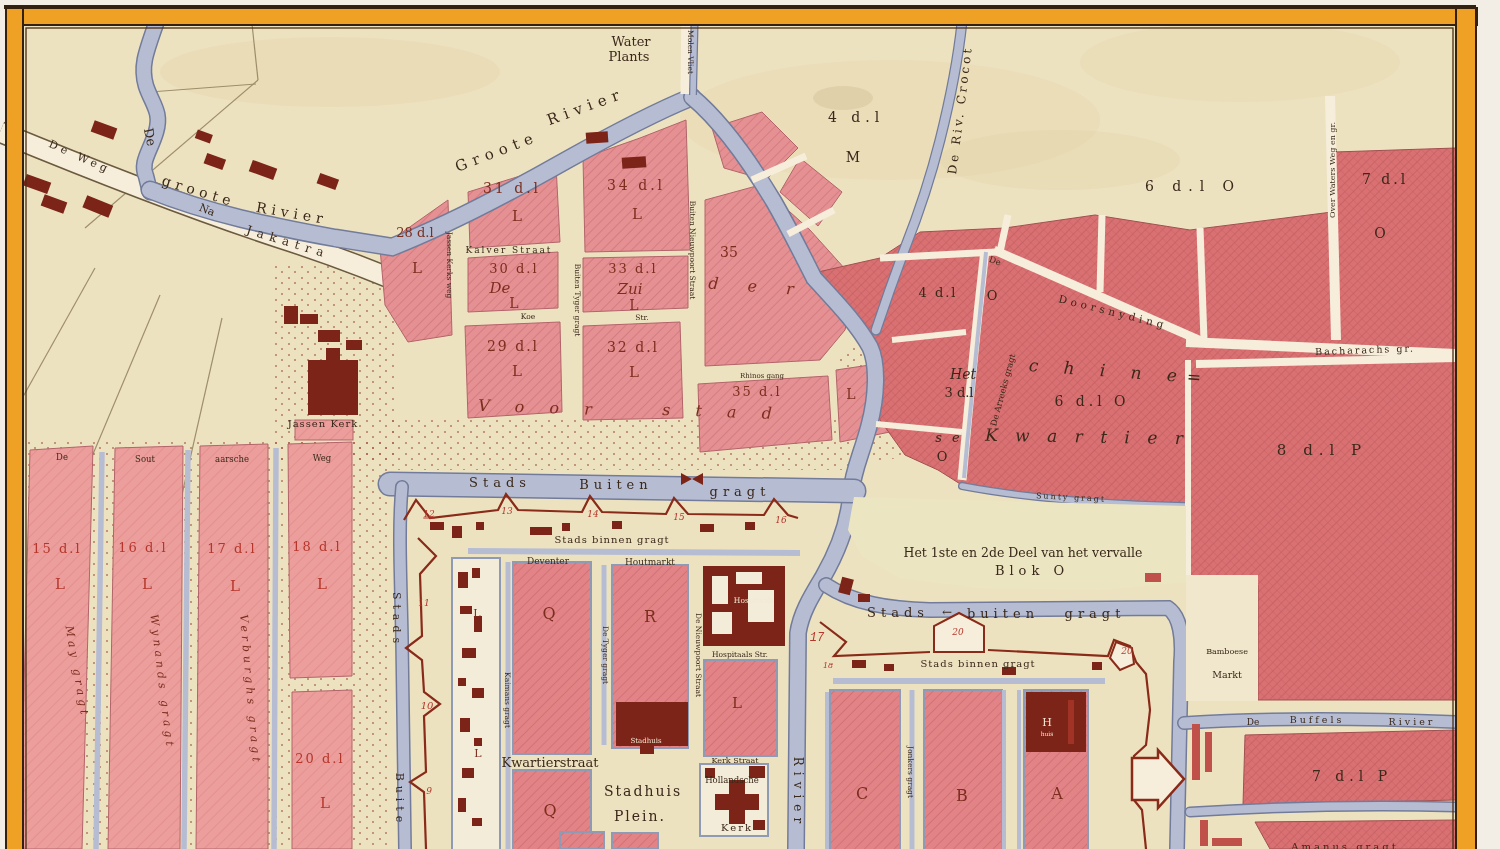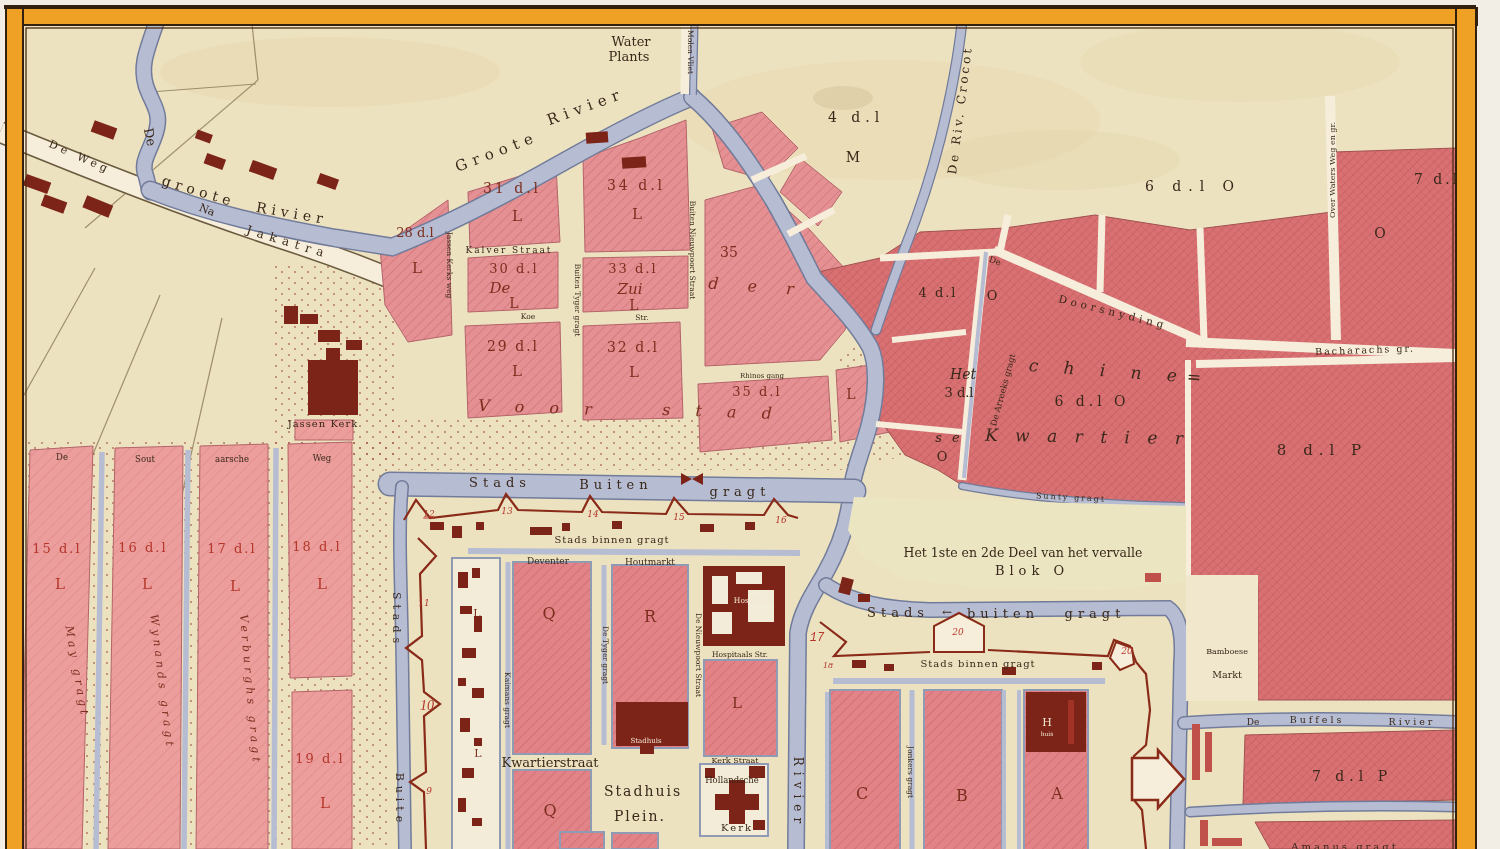--- a/index.html
+++ b/index.html
@@ -292,21 +292,21 @@
       <span class="lbl dks" style="left: 150px; top: 137px; font-size: 13px; transform: translate(-50%, -50%) rotate(78deg);">De</span>
       <span class="lbl dks" style="left: 199px; top: 191px; font-size: 14px; letter-spacing: 5px; transform: translate(-50%, -50%) rotate(17deg);">groote</span>
       <span class="lbl dks" style="left: 292px; top: 213px; font-size: 14px; letter-spacing: 5px; transform: translate(-50%, -50%) rotate(10deg);">Rivier</span>
       <span class="lbl dks" style="left: 80px; top: 157px; font-size: 11px; letter-spacing: 4px; transform: translate(-50%, -50%) rotate(24deg);">De Weg</span>
       <span class="lbl dks" style="left: 207px; top: 210px; font-size: 11px; transform: translate(-50%, -50%) rotate(22deg);">Na</span>
       <span class="lbl dks" style="left: 288px; top: 242px; font-size: 12px; letter-spacing: 6px; transform: translate(-50%, -50%) rotate(17deg);">Jakatra</span>
       <span class="lbl dks" style="left: 960px; top: 110px; font-size: 12px; letter-spacing: 3px; transform: translate(-50%, -50%) rotate(-83deg);">De Riv. Crocot</span>
       <span class="lbl dk" style="left: 856px; top: 117px; font-size: 14px; letter-spacing: 5px; transform: translate(-50%, -50%) rotate(0deg);">4 d.l</span>
       <span class="lbl dk" style="left: 853px; top: 157px; font-size: 14px; transform: translate(-50%, -50%) rotate(0deg);">M</span>
       <span class="lbl dk" style="left: 1193px; top: 186px; font-size: 14px; letter-spacing: 7px; transform: translate(-50%, -50%) rotate(0deg);">6 d.l O</span>
-      <span class="lbl dk" style="left: 1437px; top: 179px; font-size: 14px; letter-spacing: 3px; transform: translate(-50%, -50%) rotate(0deg);">7 d.l</span>
+      <span class="lbl dk" style="left: 1385px; top: 179px; font-size: 14px; letter-spacing: 3px; transform: translate(-50%, -50%) rotate(0deg);">7 d.l</span>
       <span class="lbl dk" style="left: 1380px; top: 233px; font-size: 14px; transform: translate(-50%, -50%) rotate(0deg);">O</span>
       <span class="lbl dk" style="left: 1333px; top: 170px; font-size: 8px; transform: translate(-50%, -50%) rotate(-90deg);">Over Waters Weg en gr.</span>
       <span class="lbl dks" style="left: 1365px; top: 350px; font-size: 9.5px; letter-spacing: 2px; transform: translate(-50%, -50%) rotate(-2deg);">Bacharachs gr.</span>
       <span class="lbl mar" style="left: 415px; top: 232px; font-size: 13px; transform: translate(-50%, -50%) rotate(0deg);">28 d.l</span>
       <span class="lbl mar" style="left: 417px; top: 268px; font-size: 15px; transform: translate(-50%, -50%) rotate(0deg);">L</span>
       <span class="lbl dk" style="left: 449px; top: 265px; font-size: 7.5px; transform: translate(-50%, -50%) rotate(90deg);">Jassen Kerks weg</span>
       <span class="lbl mar" style="left: 512px; top: 188px; font-size: 14px; letter-spacing: 3px; transform: translate(-50%, -50%) rotate(0deg);">31 d.l</span>
       <span class="lbl mar" style="left: 517px; top: 216px; font-size: 15px; transform: translate(-50%, -50%) rotate(0deg);">L</span>
       <span class="lbl dks" style="left: 509px; top: 250px; font-size: 9px; letter-spacing: 2px; transform: translate(-50%, -50%) rotate(0deg);">Kalver Straat</span>
       <span class="lbl mar" style="left: 514px; top: 268px; font-size: 13px; letter-spacing: 2px; transform: translate(-50%, -50%) rotate(0deg);">30 d.l</span>
@@ -382,42 +382,42 @@
       <span class="lbl mar" style="left: 962px; top: 796px; font-size: 16px; transform: translate(-50%, -50%) rotate(0deg);">B</span>
       <span class="lbl mar" style="left: 1057px; top: 794px; font-size: 16px; transform: translate(-50%, -50%) rotate(0deg);">A</span>
       <span class="lbl wt" style="left: 1047px; top: 722px; font-size: 11px; transform: translate(-50%, -50%) rotate(0deg);">H</span>
       <span class="lbl wt" style="left: 1047px; top: 734px; font-size: 6px; transform: translate(-50%, -50%) rotate(0deg);">huis</span>
       <span class="lbl rdi" style="left: 429px; top: 514px; font-size: 9px; transform: translate(-50%, -50%) rotate(0deg); text-decoration: underline;">12</span>
       <span class="lbl rdi" style="left: 507px; top: 511px; font-size: 9px; transform: translate(-50%, -50%) rotate(0deg);">13</span>
       <span class="lbl rdi" style="left: 593px; top: 514px; font-size: 9px; transform: translate(-50%, -50%) rotate(0deg);">14</span>
       <span class="lbl rdi" style="left: 679px; top: 517px; font-size: 9px; transform: translate(-50%, -50%) rotate(0deg);">15</span>
       <span class="lbl rdi" style="left: 781px; top: 520px; font-size: 9px; transform: translate(-50%, -50%) rotate(0deg);">16</span>
       <span class="lbl rdi" style="left: 424px; top: 603px; font-size: 9px; transform: translate(-50%, -50%) rotate(0deg);">11</span>
-      <span class="lbl rdi" style="left: 427px; top: 706px; font-size: 14px; transform: translate(-50%, -50%) rotate(0deg); font-family: Liberation Serif, serif;">10</span>
+      <span class="lbl rdi" style="left: 427px; top: 706px; font-size: 10px; transform: translate(-50%, -50%) rotate(0deg);">10</span>
       <span class="lbl rdi" style="left: 429px; top: 791px; font-size: 9px; transform: translate(-50%, -50%) rotate(0deg);">9</span>
       <span class="lbl rdi" style="left: 817px; top: 638px; font-size: 12px; transform: translate(-50%, -50%) rotate(0deg); font-family: Liberation Mono, monospace;">17</span>
       <span class="lbl rdi" style="left: 828px; top: 666px; font-size: 8px; transform: translate(-50%, -50%) rotate(0deg);">18</span>
       <span class="lbl rdi" style="left: 958px; top: 632px; font-size: 9px; transform: translate(-50%, -50%) rotate(0deg);">20</span>
       <span class="lbl rdi" style="left: 1127px; top: 651px; font-size: 9px; transform: translate(-50%, -50%) rotate(0deg);">20</span>
       <span class="lbl dk" style="left: 62px; top: 457px; font-size: 8.5px; transform: translate(-50%, -50%) rotate(0deg);">De</span>
       <span class="lbl dk" style="left: 145px; top: 459px; font-size: 8.5px; transform: translate(-50%, -50%) rotate(0deg);">Sout</span>
       <span class="lbl dk" style="left: 232px; top: 459px; font-size: 8.5px; transform: translate(-50%, -50%) rotate(0deg);">aarsche</span>
       <span class="lbl dk" style="left: 322px; top: 458px; font-size: 8.5px; transform: translate(-50%, -50%) rotate(0deg);">Weg</span>
       <span class="lbl rd" style="left: 57px; top: 548px; font-size: 13px; letter-spacing: 2px; transform: translate(-50%, -50%) rotate(0deg);">15 d.l</span>
       <span class="lbl rd" style="left: 60px; top: 584px; font-size: 15px; transform: translate(-50%, -50%) rotate(0deg);">L</span>
       <span class="lbl mari" style="left: 77px; top: 672px; font-size: 11px; letter-spacing: 4px; transform: translate(-50%, -50%) rotate(80deg);">May gragt</span>
       <span class="lbl rd" style="left: 143px; top: 547px; font-size: 13px; letter-spacing: 2px; transform: translate(-50%, -50%) rotate(0deg);">16 d.l</span>
       <span class="lbl rd" style="left: 147px; top: 584px; font-size: 15px; transform: translate(-50%, -50%) rotate(0deg);">L</span>
       <span class="lbl mari" style="left: 162px; top: 682px; font-size: 11px; letter-spacing: 4px; transform: translate(-50%, -50%) rotate(83deg);">Wynands gragt</span>
       <span class="lbl rd" style="left: 232px; top: 548px; font-size: 13px; letter-spacing: 2px; transform: translate(-50%, -50%) rotate(0deg);">17 d.l</span>
       <span class="lbl rd" style="left: 235px; top: 586px; font-size: 15px; transform: translate(-50%, -50%) rotate(0deg);">L</span>
       <span class="lbl mari" style="left: 250px; top: 690px; font-size: 11px; letter-spacing: 4px; transform: translate(-50%, -50%) rotate(85deg);">Verburghs gragt</span>
       <span class="lbl rd" style="left: 317px; top: 546px; font-size: 13px; letter-spacing: 2px; transform: translate(-50%, -50%) rotate(0deg);">18 d.l</span>
       <span class="lbl rd" style="left: 322px; top: 584px; font-size: 15px; transform: translate(-50%, -50%) rotate(0deg);">L</span>
-      <span class="lbl rd" style="left: 320px; top: 758px; font-size: 13px; letter-spacing: 2px; transform: translate(-50%, -50%) rotate(0deg);">19 d.l</span>
+      <span class="lbl rd" style="left: 320px; top: 758px; font-size: 13px; letter-spacing: 2px; transform: translate(-50%, -50%) rotate(0deg);">20 d.l</span>
       <span class="lbl rd" style="left: 325px; top: 803px; font-size: 15px; transform: translate(-50%, -50%) rotate(0deg);">L</span>
       <span class="lbl dk" style="left: 323px; top: 424px; font-size: 10px; letter-spacing: 1px; transform: translate(-50%, -50%) rotate(0deg);">Jassen Kerk</span>
       <span class="lbl dks" style="left: 396px; top: 620px; font-size: 11px; letter-spacing: 5px; transform: translate(-50%, -50%) rotate(90deg);">Stads</span>
       <span class="lbl dks" style="left: 399px; top: 800px; font-size: 11px; letter-spacing: 5px; transform: translate(-50%, -50%) rotate(90deg);">Buite</span>
       <span class="lbl dk" style="left: 1227px; top: 652px; font-size: 8px; transform: translate(-50%, -50%) rotate(0deg);">Bamboese</span>
       <span class="lbl dk" style="left: 1227px; top: 675px; font-size: 9.5px; transform: translate(-50%, -50%) rotate(0deg);">Markt</span>
       <span class="lbl dks" style="left: 1253px; top: 722px; font-size: 9px; transform: translate(-50%, -50%) rotate(0deg);">De</span>
       <span class="lbl dks" style="left: 1317px; top: 720px; font-size: 9.5px; letter-spacing: 3px; transform: translate(-50%, -50%) rotate(0deg);">Buffels</span>
       <span class="lbl dks" style="left: 1412px; top: 722px; font-size: 9.5px; letter-spacing: 3px; transform: translate(-50%, -50%) rotate(0deg);">Rivier</span>
       <span class="lbl dk" style="left: 1352px; top: 776px; font-size: 14px; letter-spacing: 5px; transform: translate(-50%, -50%) rotate(0deg);">7 d.l P</span>

